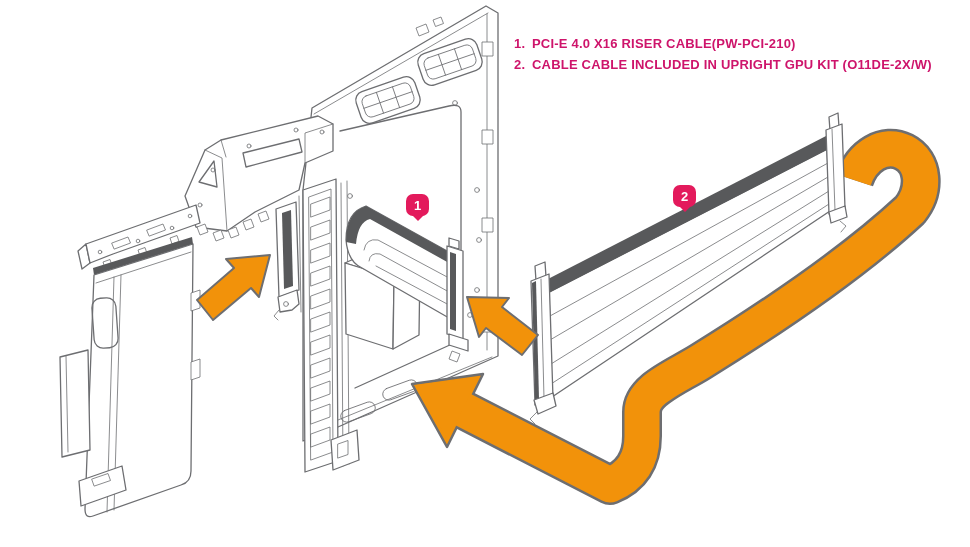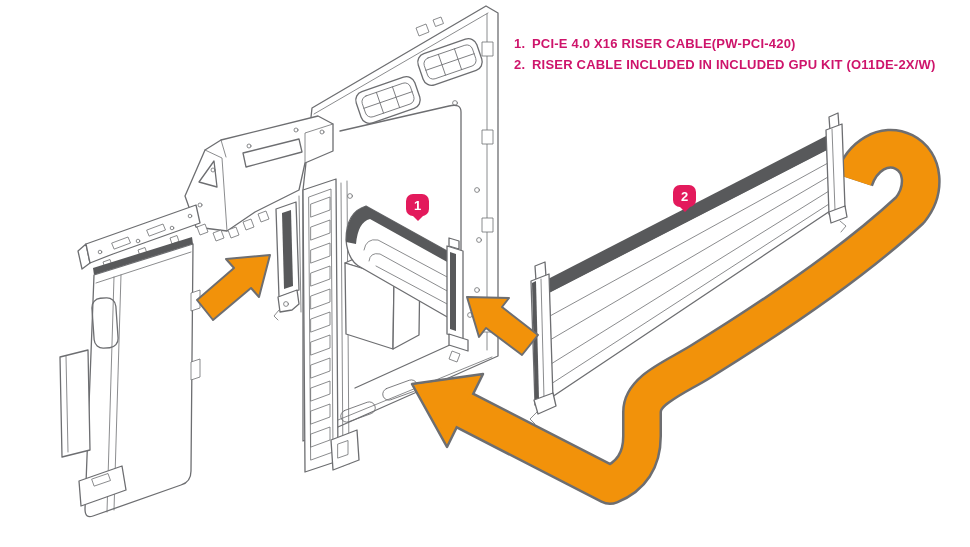--- a/index.html
+++ b/index.html
@@ -220,24 +220,24 @@
     </g>
     <g>
       <path class="org-fill" d="M522,355 L486,328 L479,337 L467,297 L509,298 L502,307 L538,335 Z"></path>
     </g>
 
   </svg>
 
   <div class="legend">
     <div class="row">
       <span class="num">1.</span>
-      <span>PCI-E 4.0 X16 RISER CABLE(PW-PCI-420)</span>
+      <span>PCI-E 4.0 X16 RISER CABLE(PW-PCI-210)</span>
     </div>
     <div class="row">
       <span class="num">2.</span>
-      <span>RISER CABLE INCLUDED IN INCLUDED GPU KIT (O11DE-2X/W)</span>
+      <span>CABLE CABLE INCLUDED IN UPRIGHT GPU KIT (O11DE-2X/W)</span>
     </div>
   </div>
 
   <div class="pin pin-1">1</div>
   <div class="pin pin-2">2</div>
 
 </div>
 
 </body></html>

